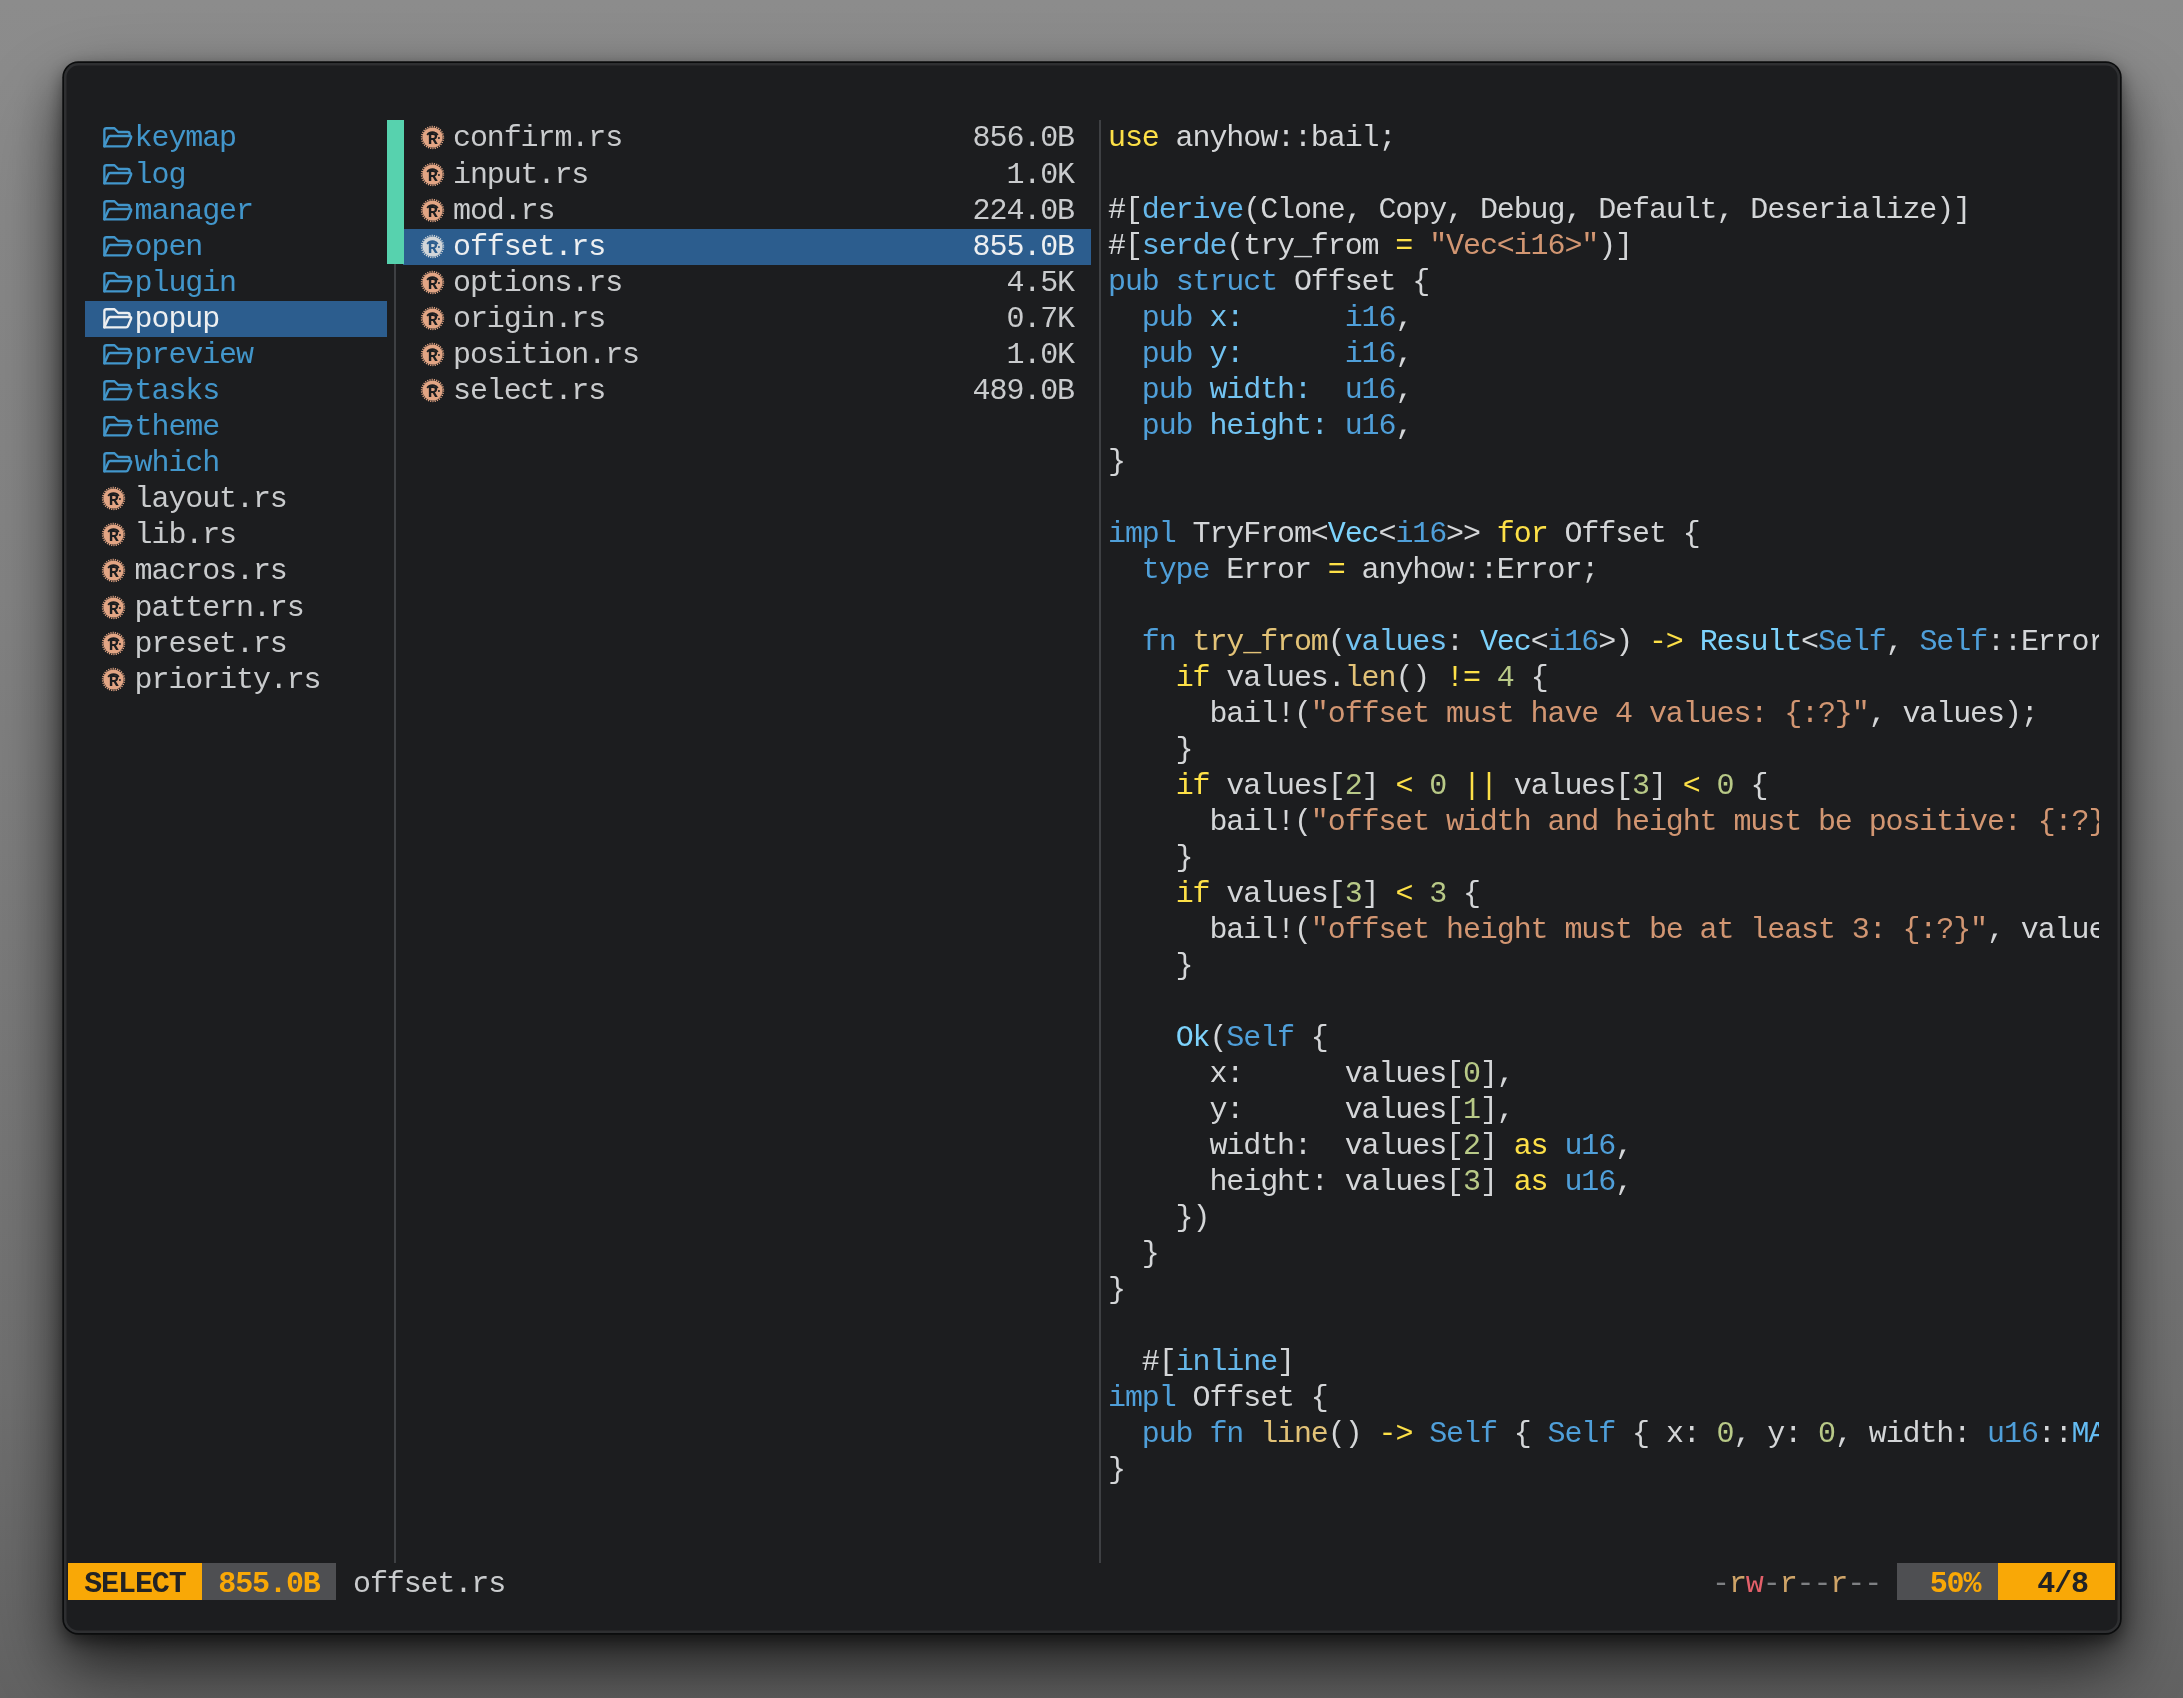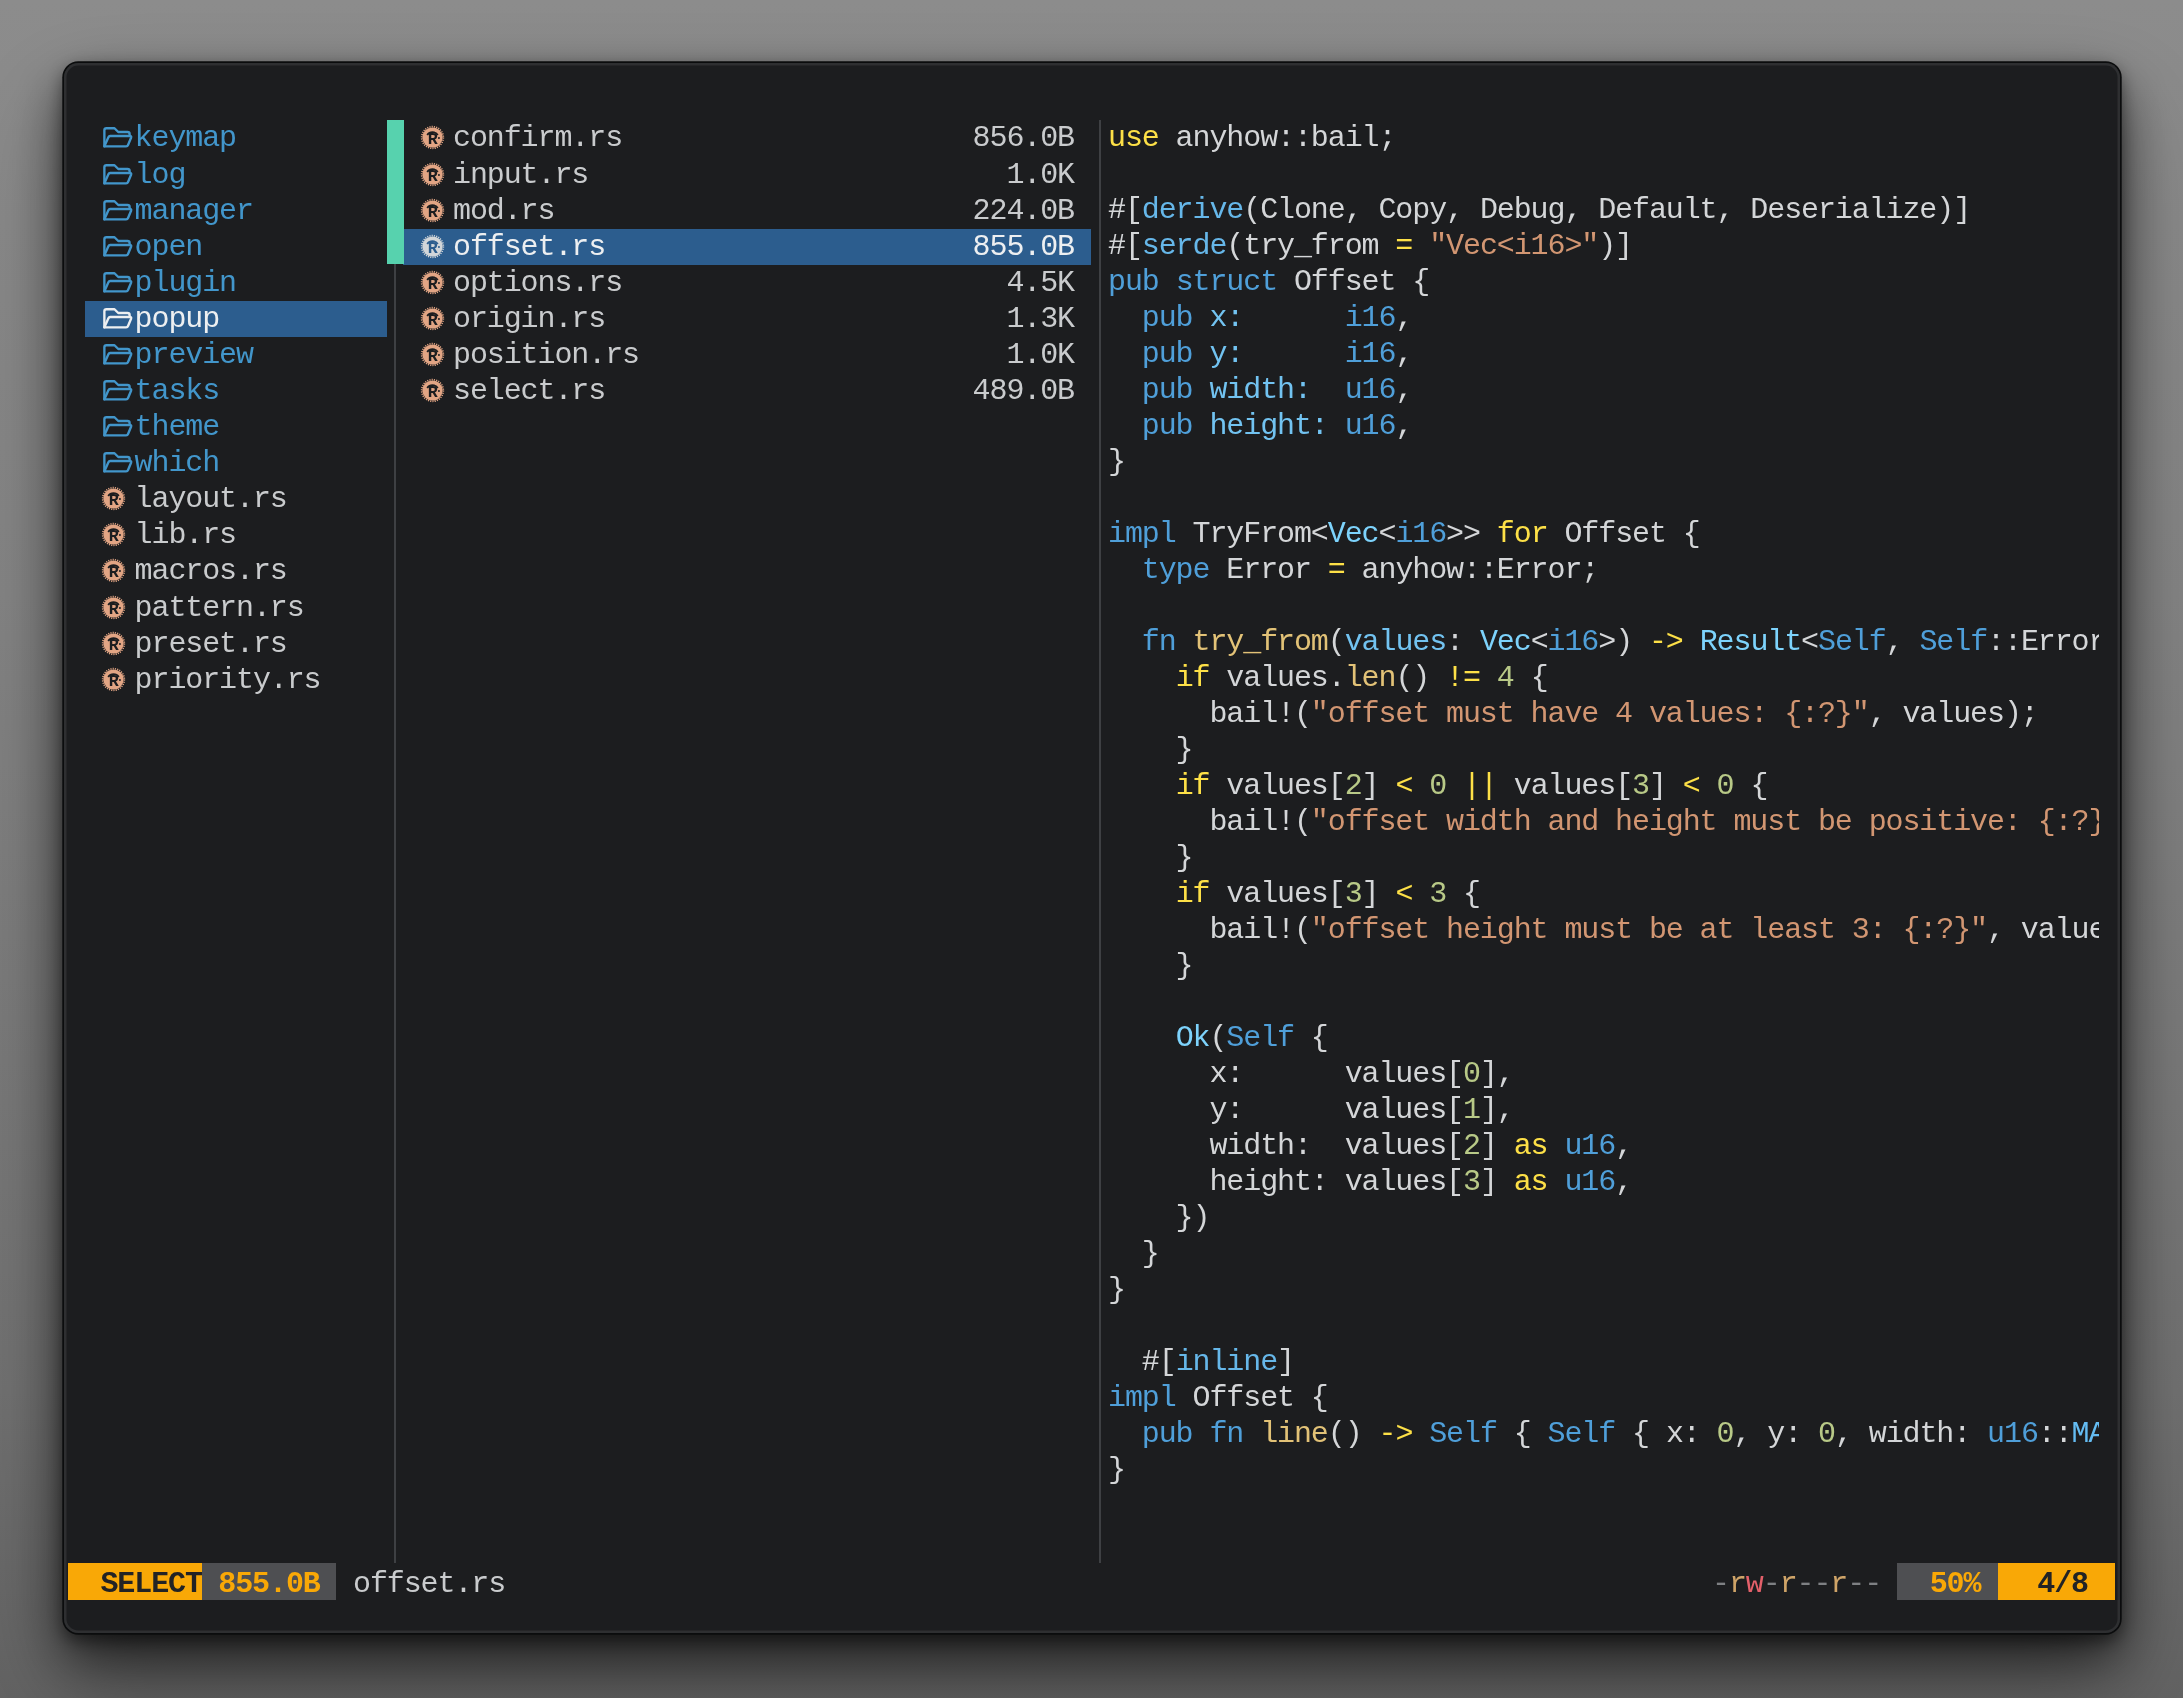--- a/index.html
+++ b/index.html
@@ -15,21 +15,21 @@
 .fname{color:#c9cbcd} .fsel{color:#edeff1}
 .dir{color:#4296cb}
 .size{position:absolute;right:17px;color:#c9cbcd}
 .sizesel{position:absolute;right:17px;color:#edeff1}
 svg{position:absolute}
 .code{position:absolute;left:1044px;top:57px;width:991px;overflow:hidden}
 .code div{height:36px;line-height:36px;font-size:30px;letter-spacing:-1.1px;white-space:pre;color:#d4d6d8}
 .m{color:#fde047} .b{color:#4f9fd9} .lb{color:#72c3f1} .g{color:#7dd3fc}
 .y{color:#e2c277} .o{color:#d29672} .n{color:#b8c987} .a{color:#66b7e9} .c{color:#64bcf2}
 .sb{position:absolute;top:1500px;height:37px;line-height:42px;font-size:30px;letter-spacing:-1.1px;white-space:pre}
-.mode{left:3.9px;width:134px;background:#f9a806;color:#222325;font-weight:bold;text-align:right}
+.mode{left:3.9px;width:134px;background:#f9a806;color:#222325;font-weight:bold;text-align:center}
 .szb{left:138px;width:134px;background:#4e4f52;color:#f9a806;font-weight:bold;text-align:center}
 .sfn{left:289px;color:#c9cbcd}
 .perm{left:1648px}
 .pd{color:#7e8083} .pr{color:#cfa468} .pw{color:#e4606a}
 .pct{left:1833px;width:101px;background:#4e4f52;color:#f9a806;font-weight:bold;text-align:right;padding-right:17.6px;box-sizing:border-box}
 .cnt{left:1934px;width:117px;background:#f9a806;color:#222325;font-weight:bold;text-align:right;padding-right:27px;box-sizing:border-box}
 </style></head><body>
 <div class="win">
     <div class="sep" style="left:330px;top:57px;height:1443px"></div>
     <div class="sep" style="left:1035px;top:57px;height:1443px"></div>
@@ -172,21 +172,21 @@
         <path d="M8.6 12.1 A7.7 7.7 0 0 1 21.4 12.1" stroke="#1c1d1f" stroke-width="2.1" fill="none"></path>
         <circle cx="22.7" cy="15.5" r="1.2" fill="#1c1d1f"></circle>
         <text x="14.7" y="22.4" font-family="Liberation Mono" font-size="20" font-weight="bold" fill="#1c1d1f" text-anchor="middle">R</text>
       </svg><span class="fname" style="position:absolute;left:50px">options.rs</span><span class="size">4.5K</span></div>
     <div class="r" style="left:339px;top:238px;width:688px"><svg style="left:17px;top:4.6px;font-size:35.5px" width="25" height="25" viewBox="0 0 30 30">
         <circle cx="15" cy="15" r="12.1" fill="#e2a584"></circle>
         <circle cx="15" cy="15" r="13" fill="none" stroke="#e2a584" stroke-width="2" stroke-dasharray="1.36 1.36"></circle>
         <path d="M8.6 12.1 A7.7 7.7 0 0 1 21.4 12.1" stroke="#1c1d1f" stroke-width="2.1" fill="none"></path>
         <circle cx="22.7" cy="15.5" r="1.2" fill="#1c1d1f"></circle>
         <text x="14.7" y="22.4" font-family="Liberation Mono" font-size="20" font-weight="bold" fill="#1c1d1f" text-anchor="middle">R</text>
-      </svg><span class="fname" style="position:absolute;left:50px">origin.rs</span><span class="size">1.3K</span></div>
+      </svg><span class="fname" style="position:absolute;left:50px">origin.rs</span><span class="size">0.7K</span></div>
     <div class="r" style="left:339px;top:274px;width:688px"><svg style="left:17px;top:4.6px;font-size:35.5px" width="25" height="25" viewBox="0 0 30 30">
         <circle cx="15" cy="15" r="12.1" fill="#e2a584"></circle>
         <circle cx="15" cy="15" r="13" fill="none" stroke="#e2a584" stroke-width="2" stroke-dasharray="1.36 1.36"></circle>
         <path d="M8.6 12.1 A7.7 7.7 0 0 1 21.4 12.1" stroke="#1c1d1f" stroke-width="2.1" fill="none"></path>
         <circle cx="22.7" cy="15.5" r="1.2" fill="#1c1d1f"></circle>
         <text x="14.7" y="22.4" font-family="Liberation Mono" font-size="20" font-weight="bold" fill="#1c1d1f" text-anchor="middle">R</text>
       </svg><span class="fname" style="position:absolute;left:50px">position.rs</span><span class="size">1.0K</span></div>
     <div class="r" style="left:339px;top:310px;width:688px"><svg style="left:17px;top:4.6px;font-size:35.5px" width="25" height="25" viewBox="0 0 30 30">
         <circle cx="15" cy="15" r="12.1" fill="#e2a584"></circle>
         <circle cx="15" cy="15" r="13" fill="none" stroke="#e2a584" stroke-width="2" stroke-dasharray="1.36 1.36"></circle>

